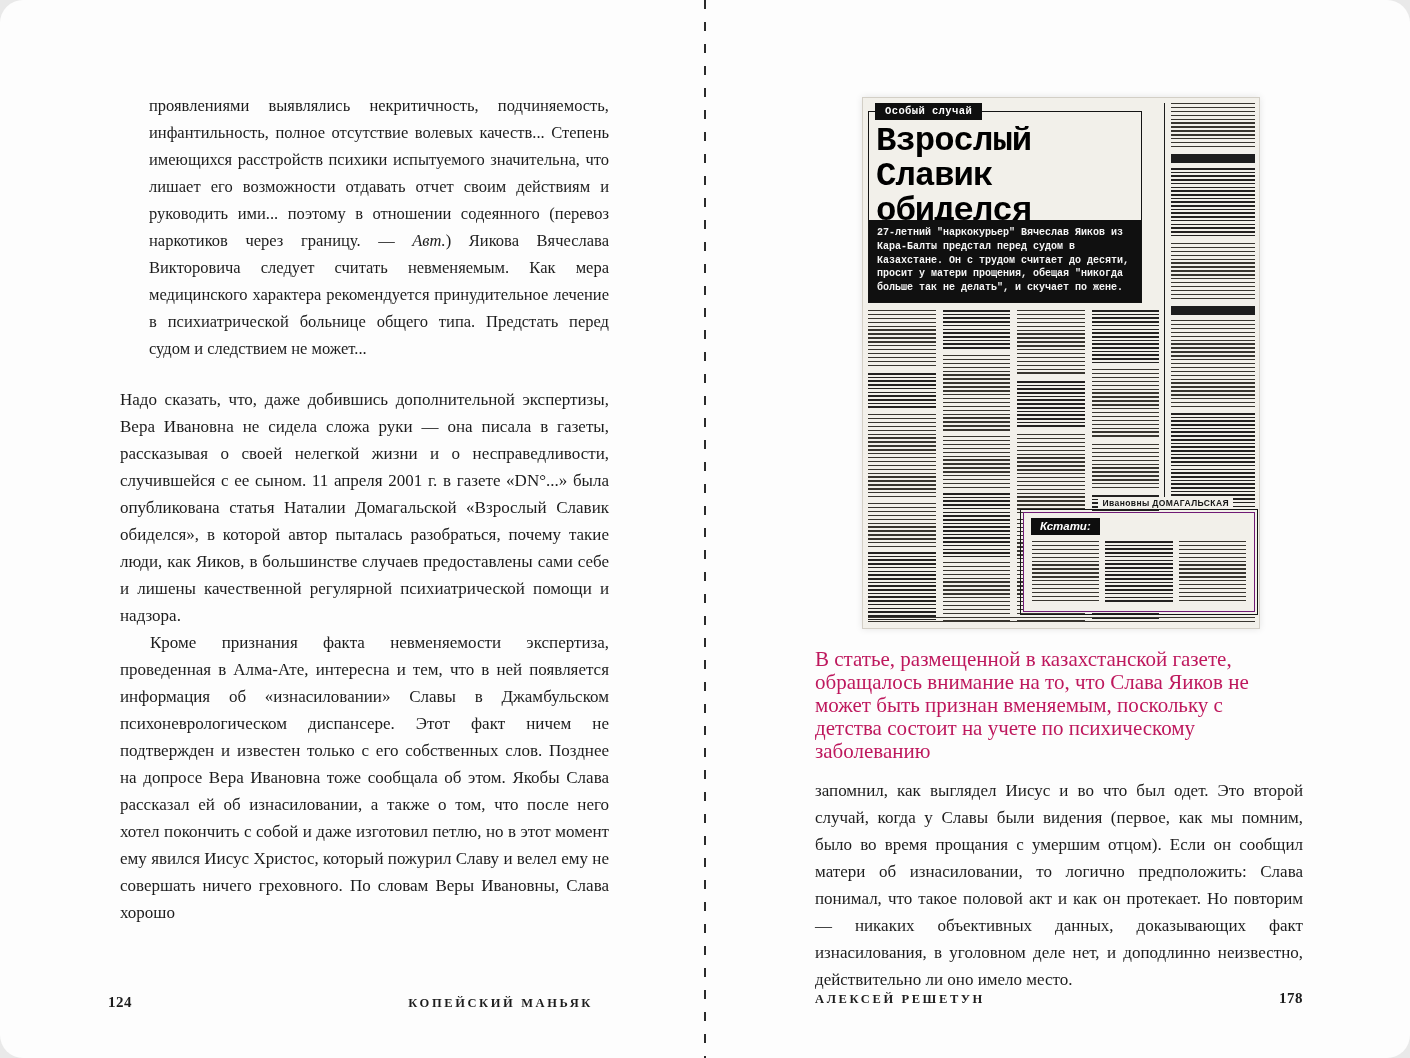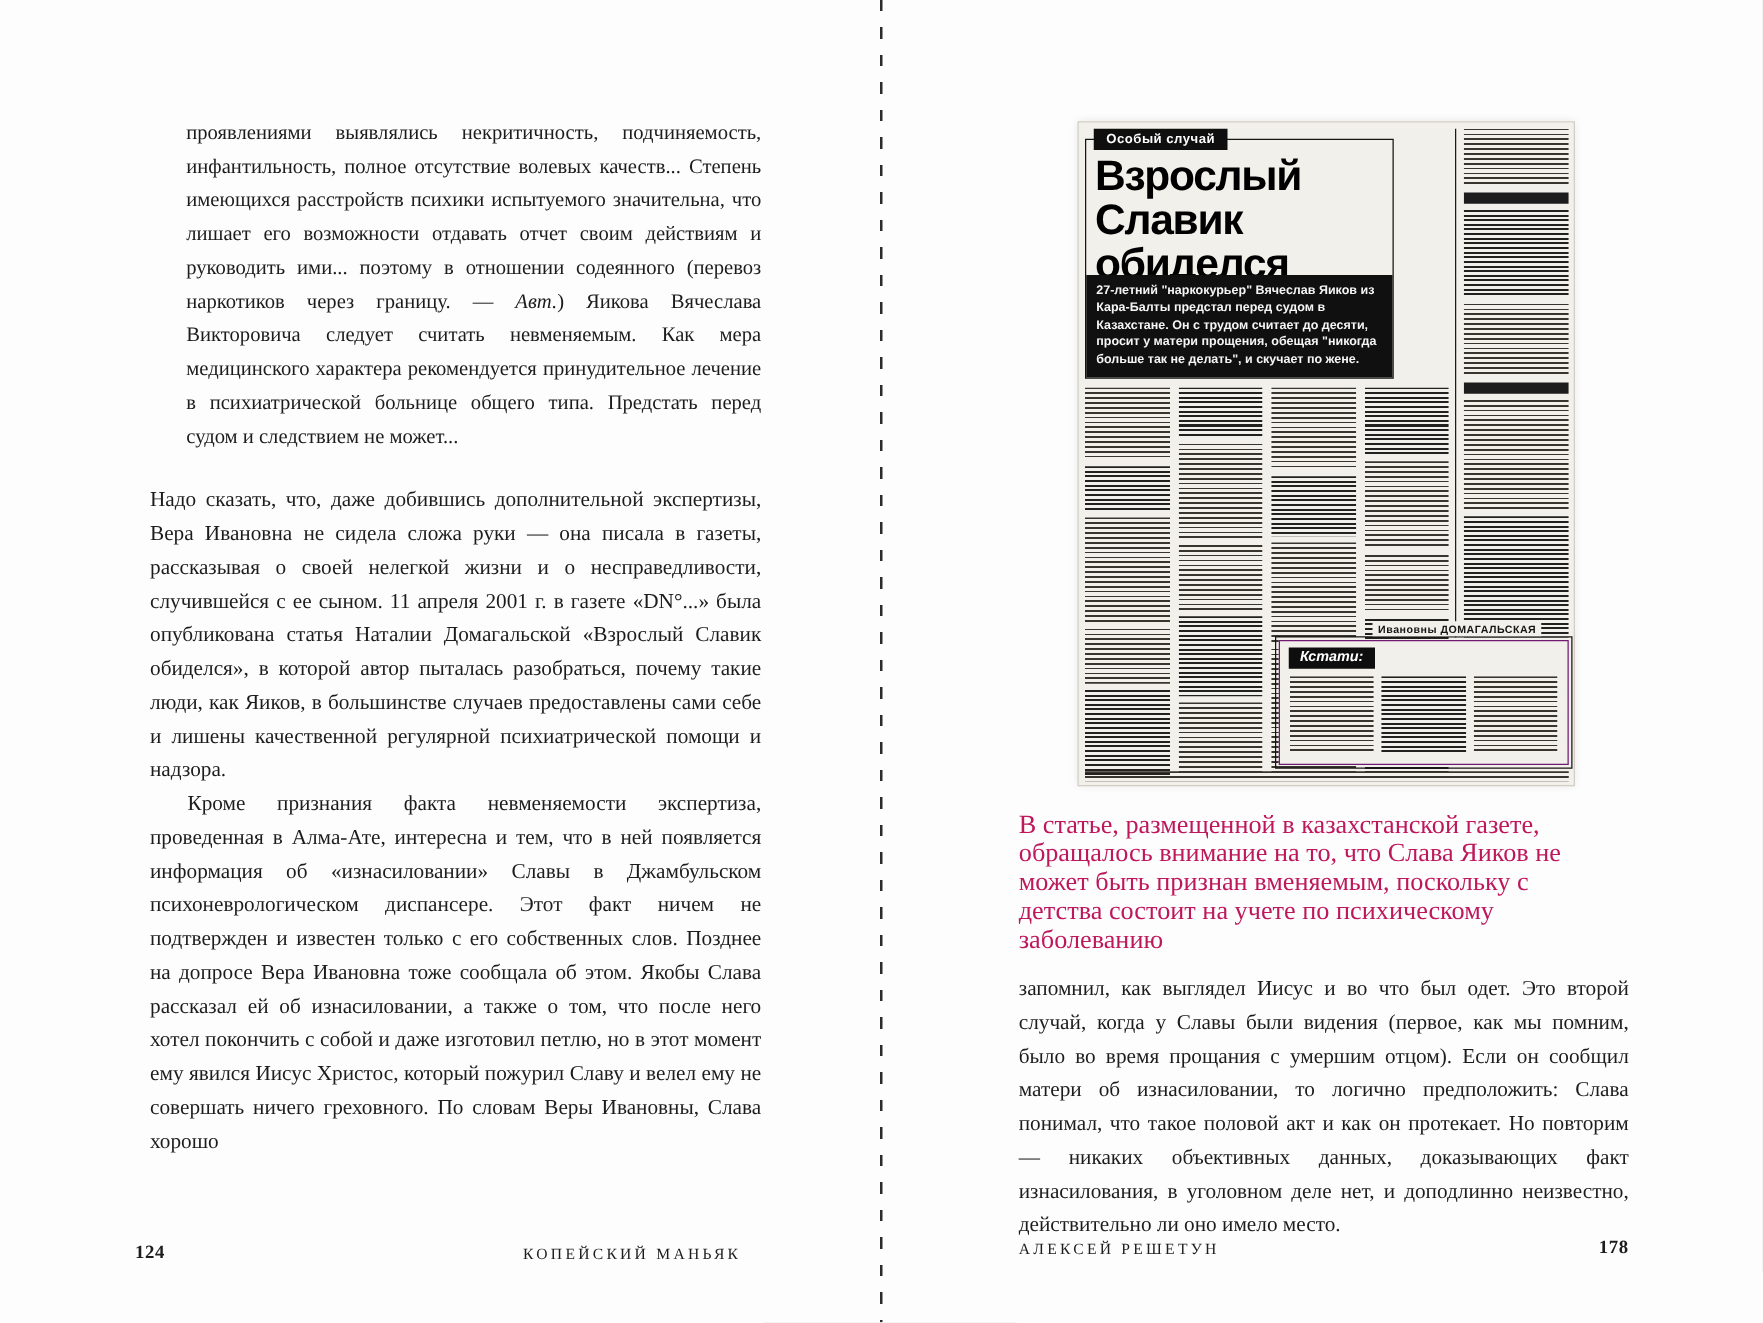--- a/index.html
+++ b/index.html
@@ -1,19 +1,19 @@
 <!DOCTYPE html>
 <html lang="ru"><head>
 <meta charset="utf-8">
 <style>
   html,body { margin:0; padding:0; background:#e9e9e9; }
   .spread {
     position:relative; width:1410px; height:1058px;
     background:#fdfdfd; overflow:hidden;
-    font-family:"Liberation Serif", serif; color:#1c1c1c;
+    font-family:"Liberation Serif", serif; color:#1c1c1c;border-radius:23px;
   }
 
   
   .gutter-line {
     position:absolute; left:704px; top:0; width:2px; height:1058px;
     background:repeating-linear-gradient(180deg,#2b2b2b 0 9px, transparent 9px 22px);
   }
 
   
   .text-col-left { position:absolute; left:120px; top:92px; width:489px; }
@@ -29,21 +29,21 @@
 
   .footer-left, .footer-right {
     position:absolute; top:968px; height:20px;
   }
   .footer-left { left:108px; width:489px;margin-top:26px; }
   .footer-right { left:815px; width:488px;margin-top:22px; }
   .pagenum {
     position:absolute; font-size:15px; font-weight:bold; letter-spacing:.5px;
   }
   .runtitle {
-    position:absolute; top:2px; font-size:12.5px; font-weight:normal;
+    position:absolute; top:2px; font-size:12.5px; font-weight:bold;
     letter-spacing:2.6px; color:#1d1d1d; white-space:nowrap;
   }
   .footer-left .pagenum { left:0; top:0; }
   .footer-left .runtitle { right:4px; }
   .footer-right .pagenum { right:0; top:0; }
   .footer-right .runtitle { left:0; }
 
   
   .text-col-right { position:absolute; left:815px; top:648px; width:488px; }
   .caption {
@@ -55,22 +55,22 @@
   .clipping {
     position:absolute; left:862px; top:97px; width:396px; height:530px;
     background:#f2f0ea; border:1px solid #d3cfc6;
     box-shadow:0 0 7px rgba(0,0,0,.10);
     font-family:"Liberation Sans", sans-serif;
   }
   .clip-rule-v {
     position:absolute; left:301px; top:5px; width:1px; height:407px; background:#1c1c1c;
   }
   .clip-main-top {
-    position:absolute; left:5px; top:13px; width:247px; height:192px;
-    border:1.5px solid #141414; box-sizing:border-box;
+    position:absolute; left:5px; top:13px; width:274px; height:192px;
+    border:1.5px solid #141414; box-sizing:border-box;font-family:Liberation Mono, monospace;
   }
   .clip-kicker {
     position:absolute; left:6px; top:-9px; background:#0f0f0f; color:#fdfdfd;
     font-weight:bold; font-size:10.5px; letter-spacing:.4px; padding:2px 10px 3px;
     white-space:nowrap;
   }
   .clip-headline {
     position:absolute; left:7px; top:12px; width:276px;
     font-weight:800; font-size:34px; line-height:1.03; letter-spacing:-1px;
     color:#000000;

